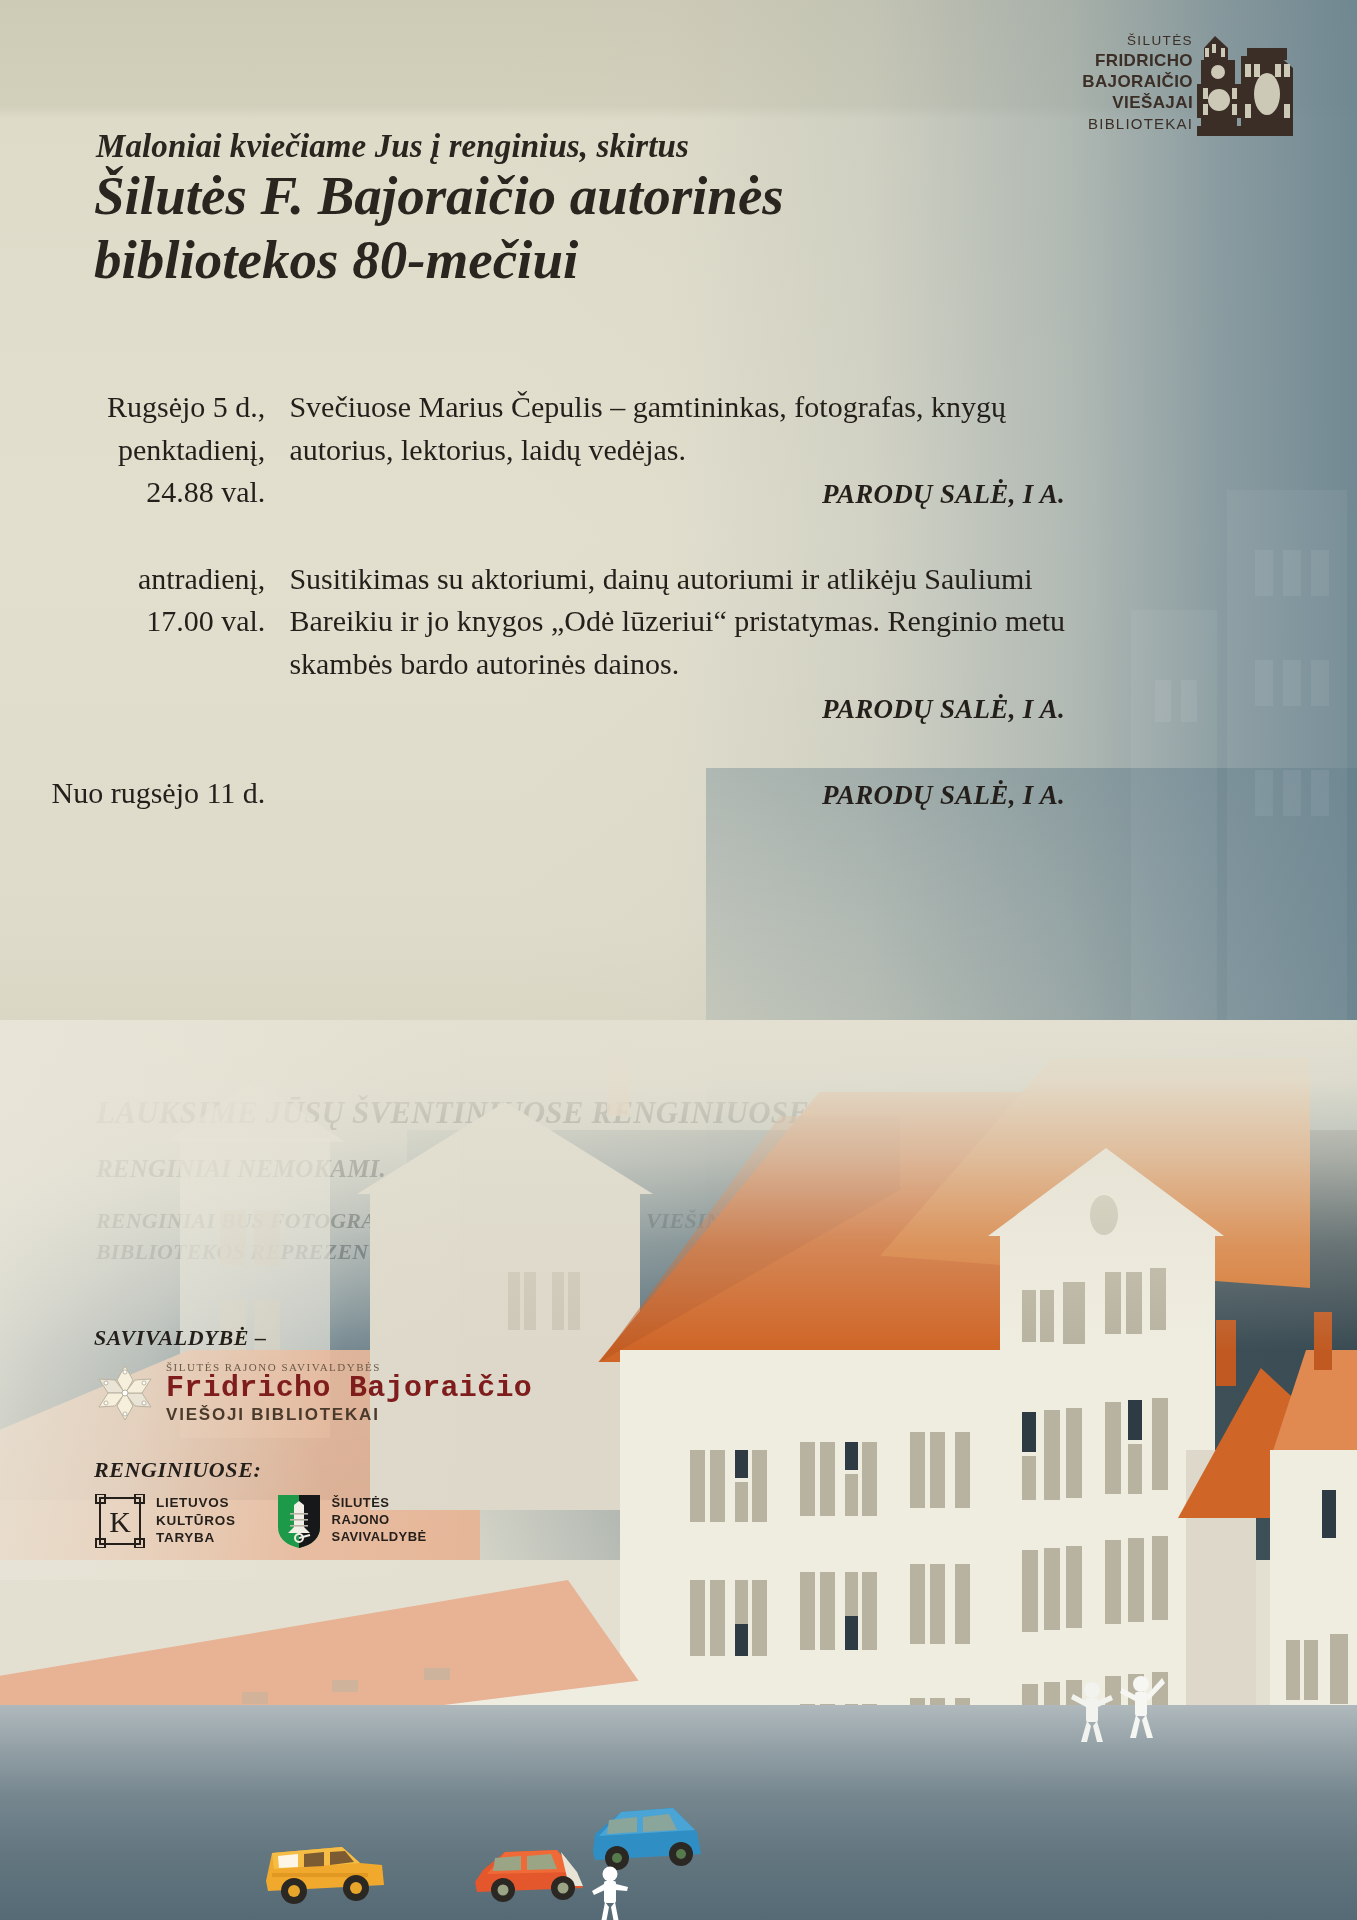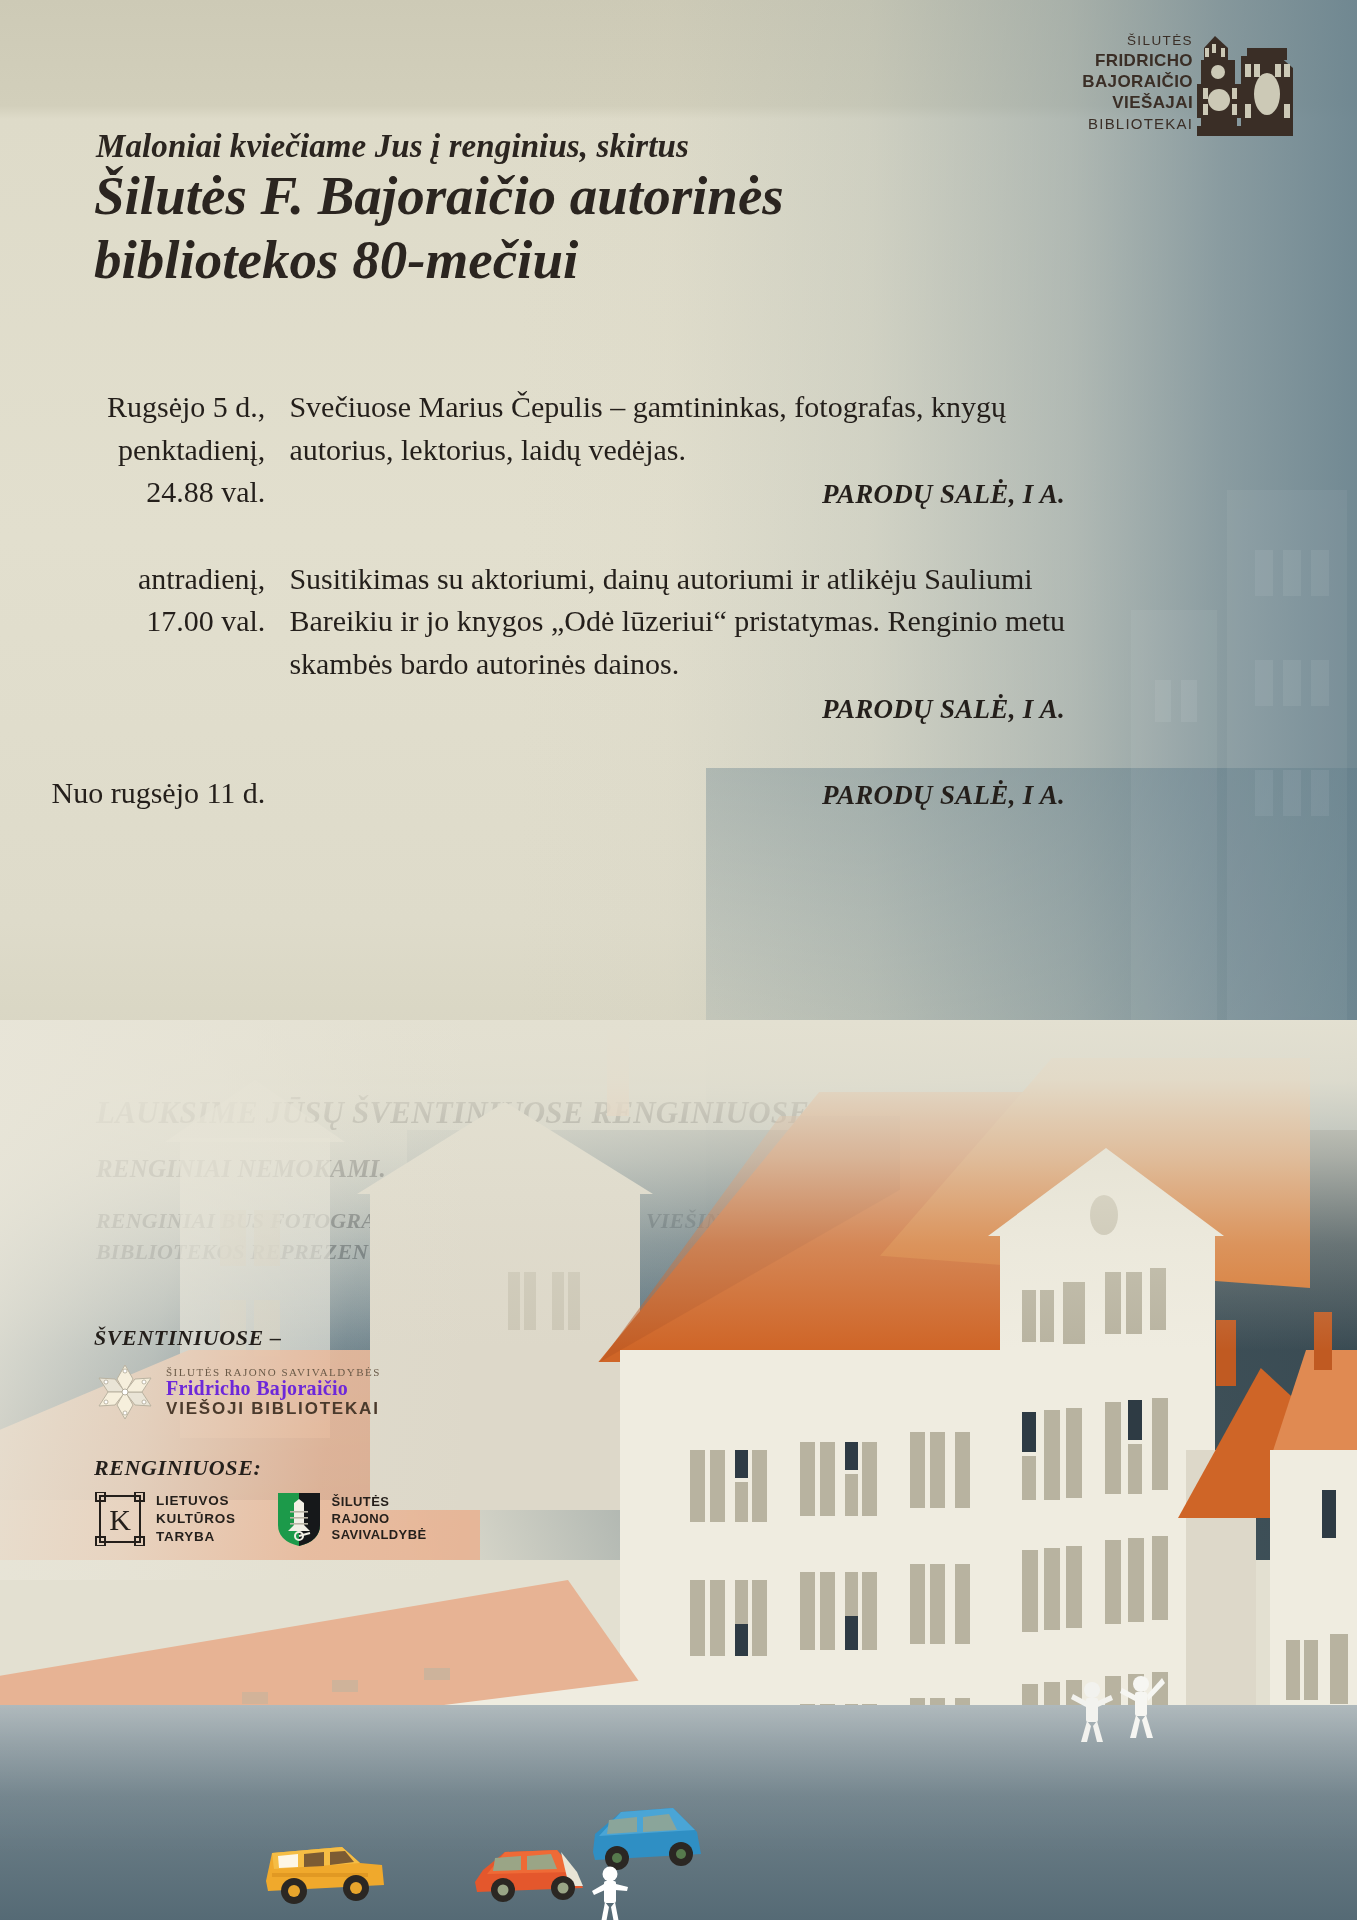--- a/index.html
+++ b/index.html
@@ -78,21 +78,21 @@
 
   
   .logo80{position:absolute;right:22px;top:28px;width:270px;height:120px;z-index:70;}
 
   
   .credits{position:absolute;left:94px;top:1325px;z-index:70;}
   .cred-h{font-style:italic;font-weight:bold;font-size:22px;color:#241f1b;letter-spacing:.6px;}
   .orgLogo{display:flex;align-items:center;margin-top:10px;}
   .orgText{margin-left:10px;}
   .ot1{font-size:11px;letter-spacing:1.5px;color:#6a5a48;font-family:"Liberation Serif",serif;}
-  .ot2{font-size:20px;color:#6d28d9;font-family:Liberation Serif, serif;font-weight:bold;letter-spacing:.3px;line-height:1.05;}
+  .ot2{font-size:30px;color:#7f1d1d;font-family:Liberation Mono, monospace;font-weight:bold;letter-spacing:.3px;line-height:1.05;}
   .ot3{font-size:17px;letter-spacing:1.8px;color:#4a3a2c;font-weight:bold;font-family:"Liberation Sans",sans-serif;}
   .fin-h{font-style:italic;font-weight:bold;font-size:22px;color:#241f1b;letter-spacing:.6px;margin-top:32px;}
   .finRow{display:flex;align-items:center;margin-top:10px;gap:40px;}
   .finItem{display:flex;align-items:center;gap:10px;}
   .finTxt{font-family:"Liberation Sans",sans-serif;font-size:13.5px;line-height:1.32;
     letter-spacing:.7px;color:#241f1b;font-weight:bold;}
   .finTxtSm{font-family:"Liberation Sans",sans-serif;font-size:13px;line-height:1.3;
     letter-spacing:.4px;color:#241f1b;font-weight:bold;}
 
   
@@ -447,21 +447,21 @@
         <path d="M28 43 L35 66 L29 66 L24 48 Z" fill="#f6f6f2"></path>
       </svg>
     </div>
 
     <div class="veil"></div>
     <div class="veilL"></div>
   </div>
 
   <div class="credits">
 
-    <div class="cred-h">ŠVENTINIUOSE –</div>
+    <div class="cred-h">SAVIVALDYBĖ –</div>
 
     <div class="orgLogo">
       <svg width="62" height="62" viewBox="0 0 62 62" aria-hidden="true">
         <g>
           <path d="M31 4 L39 18 L31 32 L23 18 Z" fill="#f6efdc" stroke="#b9b2a0" stroke-width="1"></path>
           <path d="M31 58 L23 44 L31 30 L39 44 Z" fill="#f6efdc" stroke="#b9b2a0" stroke-width="1"></path>
           <path d="M5 17 L21 18 L31 31 L14 31 Z" fill="#e9e4d6" stroke="#b9b2a0" stroke-width="1"></path>
           <path d="M57 45 L41 44 L31 31 L48 31 Z" fill="#e9e4d6" stroke="#b9b2a0" stroke-width="1"></path>
           <path d="M5 45 L14 31 L31 31 L21 44 Z" fill="#f6efdc" stroke="#b9b2a0" stroke-width="1"></path>
           <path d="M57 17 L48 31 L31 31 L41 18 Z" fill="#f6efdc" stroke="#b9b2a0" stroke-width="1"></path>

